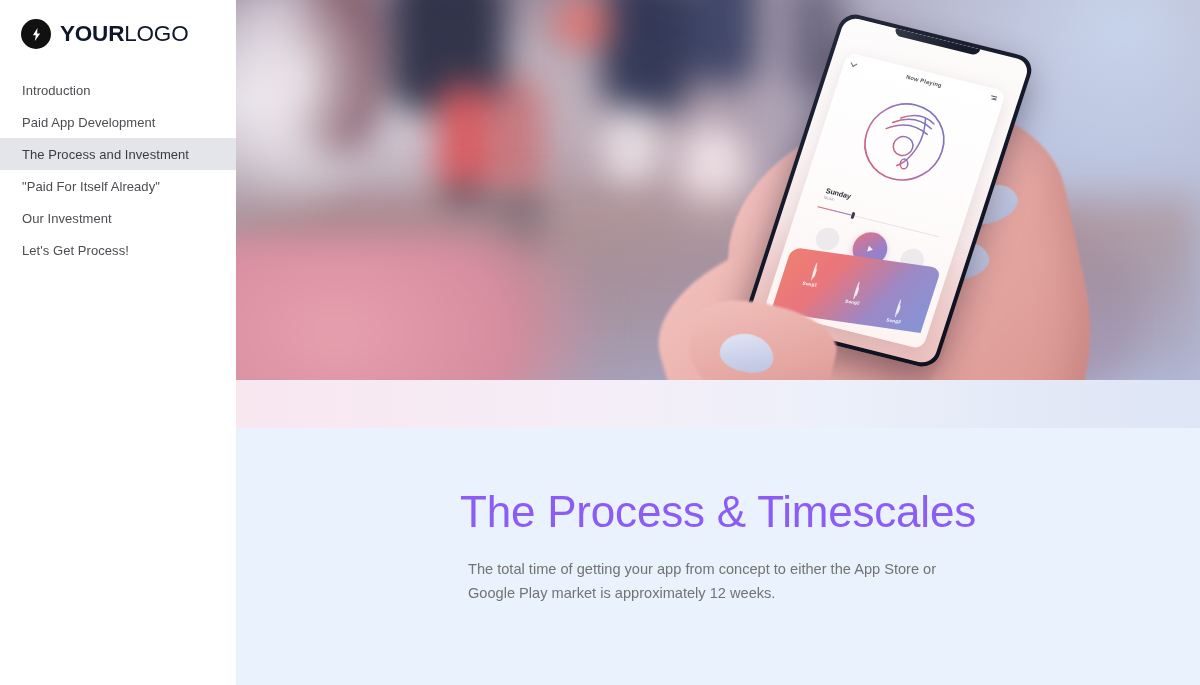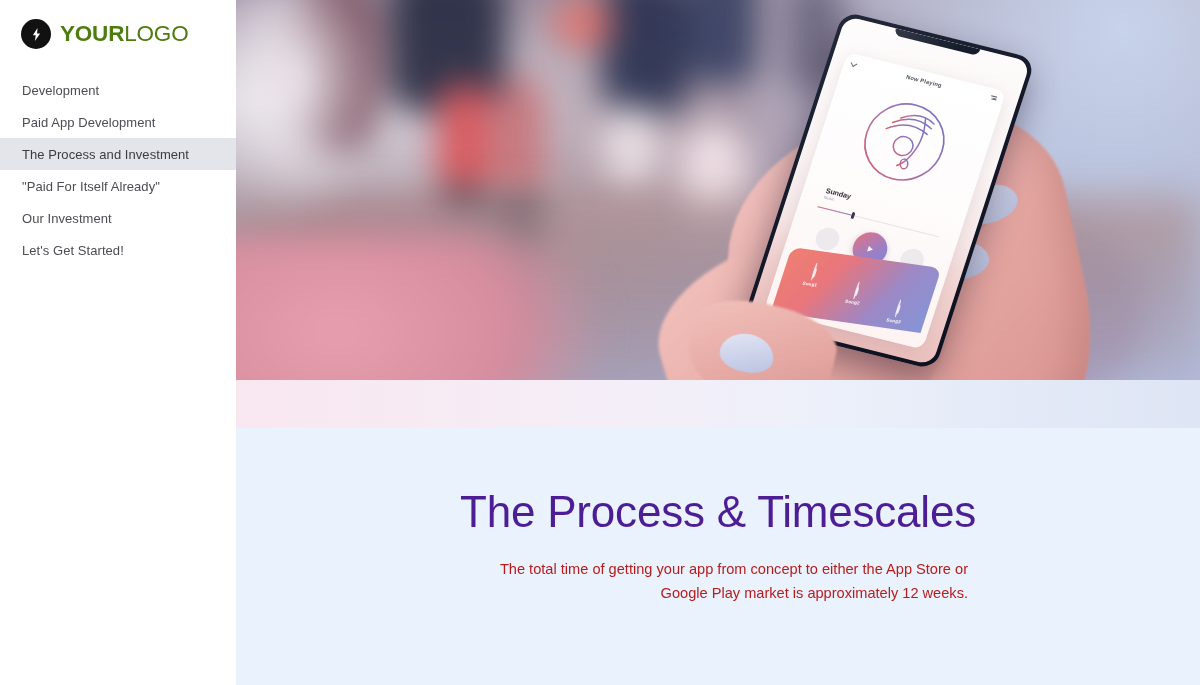--- a/index.html
+++ b/index.html
@@ -45,21 +45,21 @@
     background: #111111;
     display: flex;
     align-items: center;
     justify-content: center;
     flex: 0 0 30px;
   }
   .brand-mark svg { display:block; }
   .brand-text {
     font-size: 22.5px;
     letter-spacing: -0.2px;
-    color: #4d7c0f;
+    color: #0f172a;
     line-height: 1;
     white-space: nowrap;
   }
   .brand-text .b-strong { font-weight: 700; }
   .brand-text .b-light  { font-weight: 400; }
 
   .nav {
     margin-top: 32px;
     display: flex;
     flex-direction: column;
@@ -386,58 +386,58 @@
     flex: 1 1 auto;
     background: #e9f2fd;
     display: flex;
     flex-direction: column;
     align-items: center;
     padding-top: 60px;
   }
   .page-title {
     font-size: 44px;
     font-weight: 300;
-    color: #4c1d95;
+    color: #8b5cf6;
     letter-spacing: -0.2px;
     line-height: 1.1;
     text-align:center;
   }
   .lede {
     margin-top: 22px;
     width: 500px;
-    text-align: right;
+    text-align: left;
     font-size: 14.6px;
     line-height: 1.62;
-    color: #b91c1c;
+    color: #737373;
   }
   .lede-2 { margin-top: 20px; }
 </style>
 </head>
 <body>
 
 <div class="page">
 
   <aside class="sidebar">
 
     <div class="brand">
       <span class="brand-mark">
         <svg width="15" height="15" viewBox="0 0 24 24" aria-hidden="true">
           <path d="M13.6 1.5 L6.2 13.2 h4.6 l-1.4 9.3 L17.9 10.2 h-4.9 z" fill="#ffffff"></path>
         </svg>
       </span>
       <span class="brand-text"><span class="b-strong">YOUR</span><span class="b-light">LOGO</span></span>
     </div>
 
     <nav class="nav">
-      <div class="nav-item">Development</div>
+      <div class="nav-item">Introduction</div>
       <div class="nav-item">Paid App Development</div>
       <div class="nav-item active">The Process and Investment</div>
       <div class="nav-item">"Paid For Itself Already"</div>
       <div class="nav-item">Our Investment</div>
-      <div class="nav-item">Let's Get Started!</div>
+      <div class="nav-item">Let's Get Process!</div>
     </nav>
 
   </aside>
 
   <main class="main">
 
     <section class="hero">
 
       <div class="hero-layer bg-base"></div>
 

